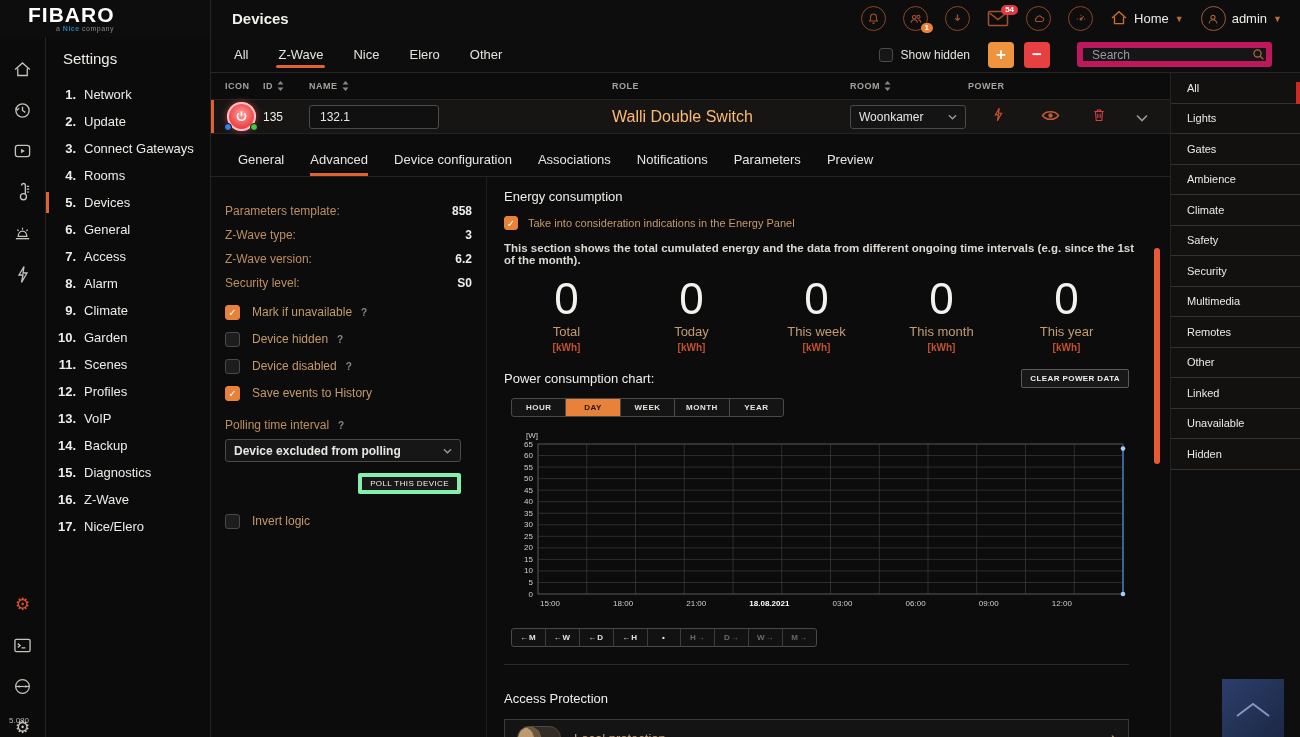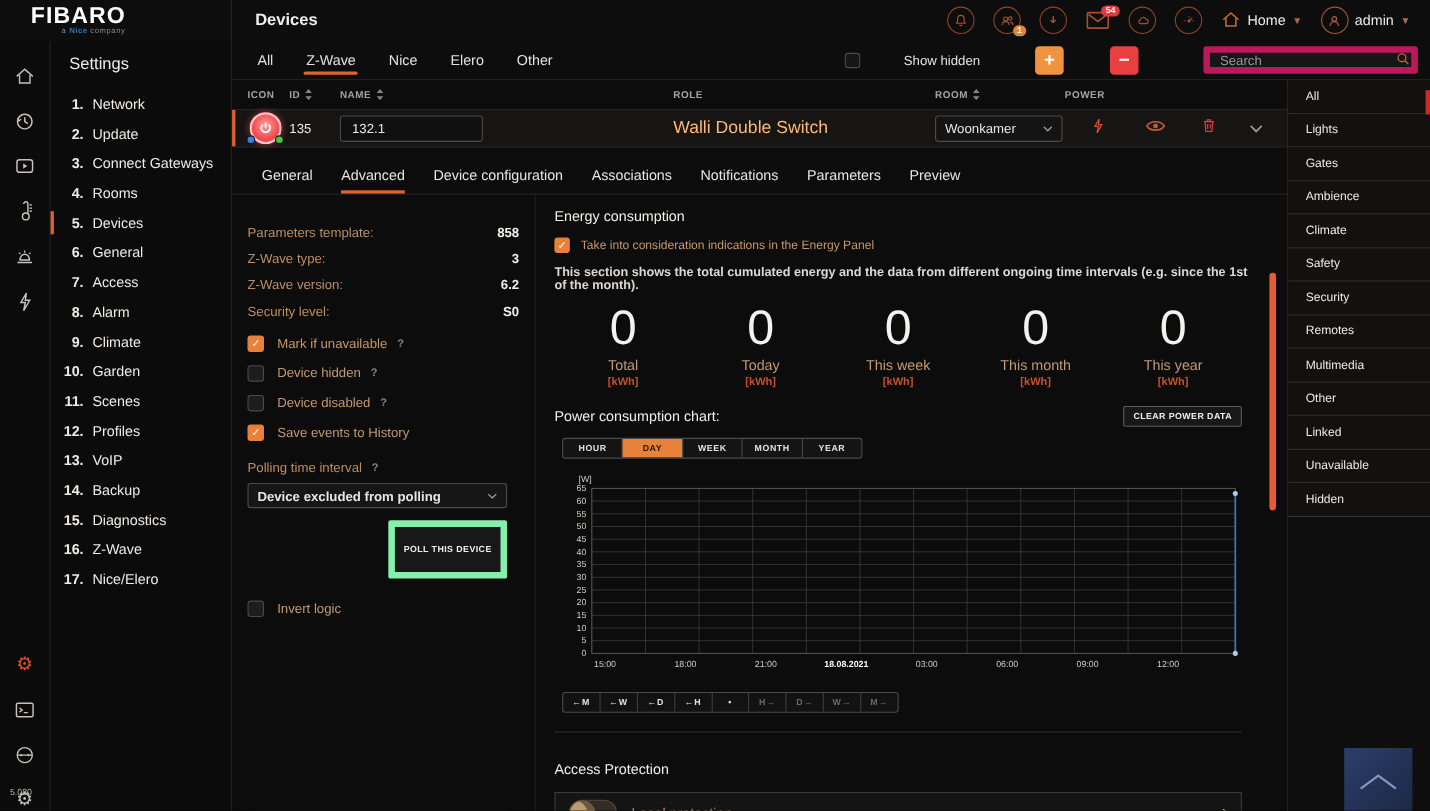--- a/index.html
+++ b/index.html
@@ -35,21 +35,21 @@
   .nav-title { font-size:15px; color:#f0ede8; padding-left:17px; margin-bottom:14px; }
   .nav-item { position:relative; display:flex; height:27px; align-items:center; font-size:13px; cursor:default; }
   .nav-num { width:30px; text-align:right; font-weight:bold; color:#efece8; }
   .nav-label { margin-left:8px; color:#efece8; }
   .nav-item.active::before { content:""; position:absolute; left:0; top:3px; bottom:3px; width:3px; background:#e0622e; }
 
   .right-zone { flex:1; display:flex; flex-direction:column; }
   .filterbar { height:38px; display:flex; align-items:center; border-bottom:1px solid #262626; padding-left:21px; background:#0d0d0d; }
   .ftab { position:relative; margin-right:26px; font-size:13px; color:#e6e3de; padding:10px 2px; }
   .ftab.active::after { content:""; position:absolute; left:0; right:0; bottom:4px; height:3px; background:#e0622e; border-radius:2px; }
-  .filter-right { margin-left:auto; display:flex; align-items:center; padding-right:11px;gap:32px; }
+  .filter-right { margin-left:auto; display:flex; align-items:center; padding-right:28px; }
   .sh-box { width:14px; height:14px; background:#161616; border:1px solid #4a4a4a; border-radius:3px; }
   .sh-label { font-size:12px; margin-left:8px; color:#e6e3de; }
   .sq-btn { width:26px; height:26px; border-radius:4px; color:#fff; font-size:17px; font-weight:bold; display:flex; align-items:center; justify-content:center; line-height:1; }
   .sq-btn.add { background:#ef933f; margin-left:18px; }
   .sq-btn.remove { background:#e84040; margin-left:10px; }
   .search-wrap { position:relative; margin-left:27px; }
   .search-wrap input { width:195px; height:25px; background:#161616; border:6px solid #be185d; border-radius:3px; color:#d8d5d0; font-size:12px; padding:0 26px 0 9px; outline:none; }
   .search-wrap input::placeholder { color:#9a97a2; }
   .search-ico { position:absolute; right:7px; top:5px; }
 
@@ -89,21 +89,21 @@
   .prop .pl { font-size:12px; color:#bd8e62; }
   .prop .pv { font-size:12px; color:#f0eeea; font-weight:bold; }
   .cb-row { display:flex; align-items:center; margin-top:11px; height:16px; }
   .cb { width:15px; height:15px; border-radius:3px; background:#1d1d1d; border:1px solid #4a4a4a; display:flex; align-items:center; justify-content:center; }
   .cb.checked { background:#e8823a; border-color:#e8823a; color:#fff; font-size:10px; font-weight:bold; }
   .cb-label { margin-left:12px; font-size:12px; color:#c5996c; }
   .help { margin-left:9px; font-size:10px; font-weight:bold; color:#8a8781; }
   .poll-label { margin-top:17px; font-size:12px; color:#bd8e62; display:flex; align-items:center; }
   .dd-full { margin-top:7px; width:236px; height:23px; background:#161616; border:1px solid #4a4a4a; border-radius:3px; display:flex; align-items:center; justify-content:space-between; padding:0 8px; font-size:12px; font-weight:bold; color:#e8e6e3; }
   .poll-btn-row { display:flex; justify-content:flex-end; width:236px; margin-top:11px; }
-  .poll-btn { font-size:8px; font-weight:bold; letter-spacing:.4px; color:#f0eeea; background:#181818; border:6px solid #86efac; border-radius:2px; padding:16px 8px; }
+  .poll-btn { font-size:8px; font-weight:normal; letter-spacing:.4px; color:#f0eeea; background:#181818; border:4px solid #86efac; border-radius:2px; padding:2px 8px; }
   .invert-row { margin-top:19px; }
 
   .right-panel { width:648px; padding:12px 0 0 17px; }
   .sec-title { font-size:13px; color:#f0eeea; }
   .energy-cb { display:flex; align-items:center; margin-top:12px; }
   .energy-cb .cb { width:14px; height:14px; }
   .energy-cb .lbl { margin-left:10px; font-size:11px; color:#c5996c; }
   .energy-desc { margin-top:12px; font-size:11.5px; color:#dcd9d4; font-weight:bold; }
   .stats { display:flex; width:625px; margin-top:10px; }
   .stat { flex:1; text-align:center; }
@@ -653,22 +653,22 @@
         </main>
 
         <aside class="rsb">
           <div class="rsb-item">All</div>
           <div class="rsb-item">Lights</div>
           <div class="rsb-item">Gates</div>
           <div class="rsb-item">Ambience</div>
           <div class="rsb-item">Climate</div>
           <div class="rsb-item">Safety</div>
           <div class="rsb-item">Security</div>
+          <div class="rsb-item">Multimedia</div>
           <div class="rsb-item">Remotes</div>
-          <div class="rsb-item">Multimedia</div>
           <div class="rsb-item">Other</div>
           <div class="rsb-item">Linked</div>
           <div class="rsb-item">Unavailable</div>
           <div class="rsb-item">Hidden</div>
           <div class="scroll-top">
             <svg width="38" height="18" viewBox="0 0 38 18" fill="none" stroke="#8a93c4" stroke-width="2">
                 <path d="M3 15 L19 3 L35 15"></path>
               </svg>
           </div>
         </aside>

